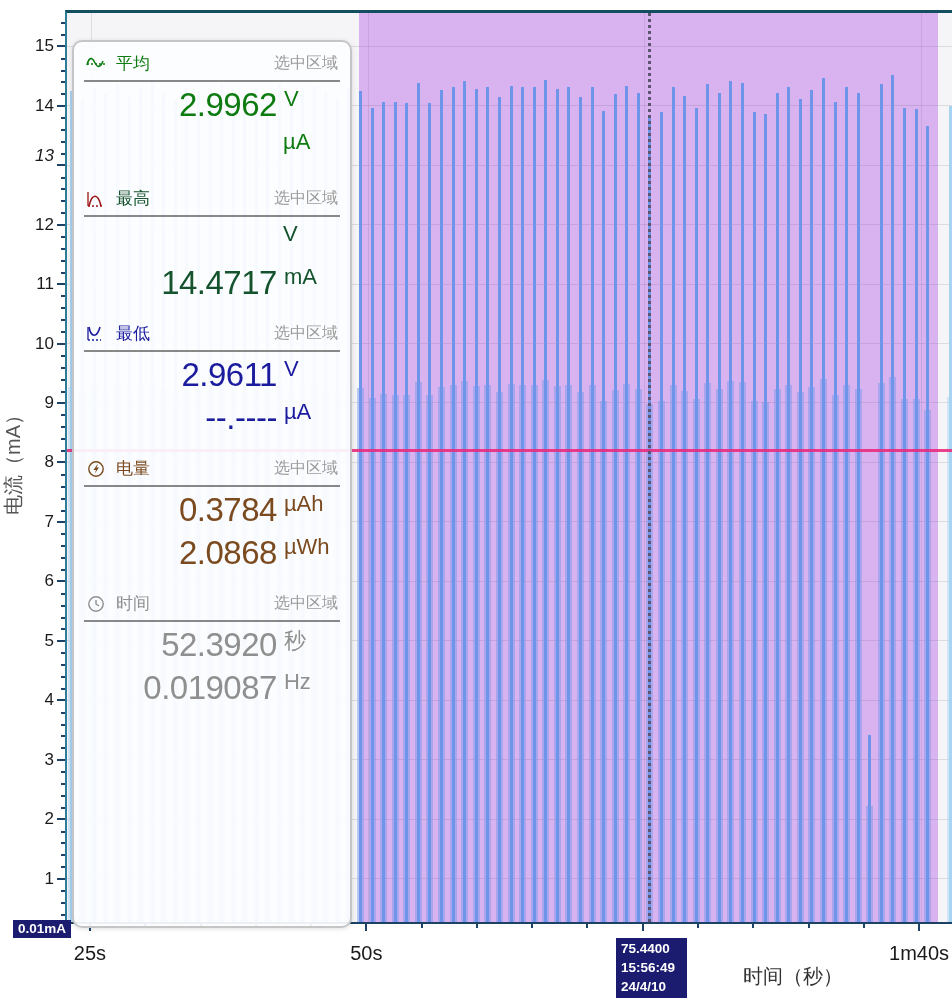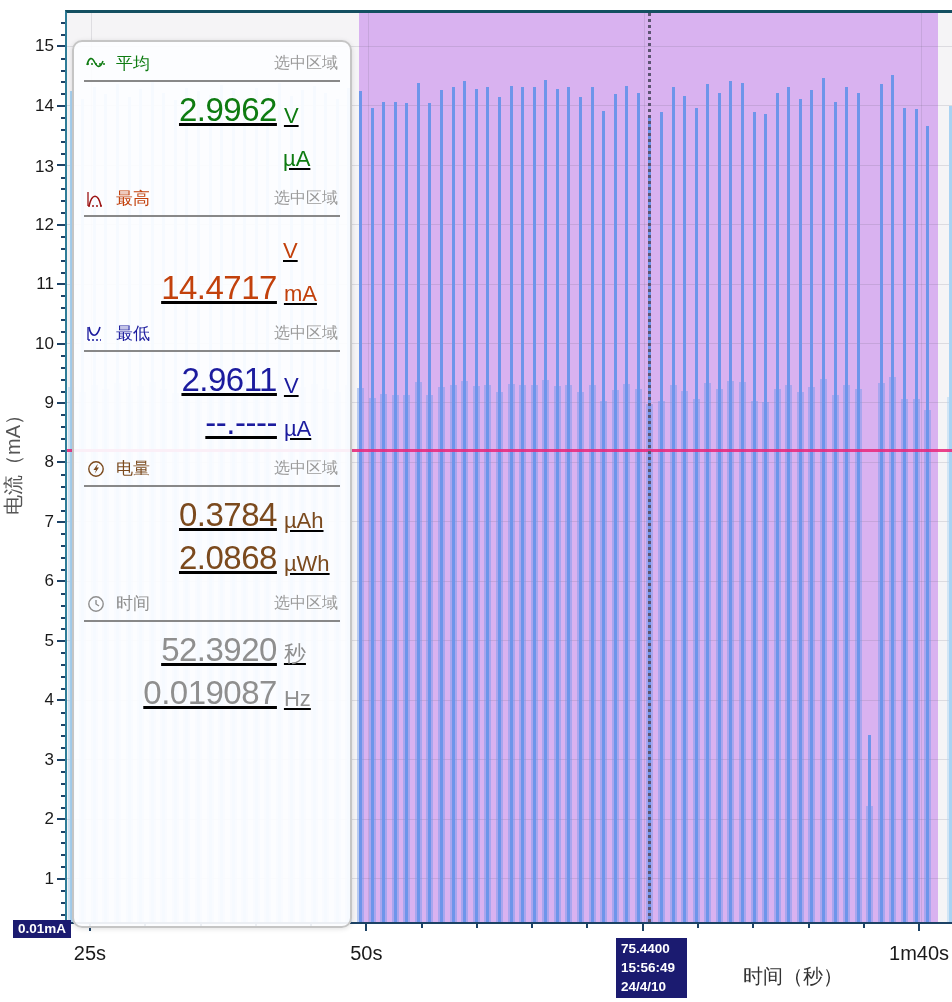--- a/index.html
+++ b/index.html
@@ -39,25 +39,25 @@
   
   .stats-panel{position:absolute;left:72px;top:40px;width:280px;height:888px;
         background:rgba(252,253,255,0.93);border:2px solid #c5c5c5;border-radius:10px;
         box-shadow:0 1px 5px rgba(0,0,0,0.12);box-sizing:border-box;
         padding:10px 8px 12px;display:flex;flex-direction:column;z-index:10;}
   .stat{margin-bottom:15px;}
   .stat-head{display:flex;align-items:center;gap:8px;padding:0 4px;font-size:17px;}
   .stat-head .ic{display:inline-flex;width:22px;height:18px;}
   .stat-scope{margin-left:auto;color:#9a9a9a;font-size:16px;}
   hr.rule{border:none;border-top:2px solid #888;margin:5px 2px 4px;}
-  .vrow{display:flex;align-items:flex-end;justify-content:flex-end;height:43px;text-decoration:underline;}
+  .vrow{display:flex;align-items:flex-start;justify-content:flex-end;height:43px;}
   .num{font-size:33px;width:198px;text-align:right;letter-spacing:-0.5px;}
   .unit{font-size:22px;width:66px;padding-left:7px;text-align:left;box-sizing:border-box;}
   .c-avg{color:#0e7b11}.r-avg{border-color:#0e7b11}
-  .c-max{color:#c2410c}.r-max{border-color:#9c1414}
+  .c-max{color:#14532d}.r-max{border-color:#9c1414}
   .c-min{color:#1b1b9e}.r-min{border-color:#2a2aa0}
   .c-energy{color:#7b4a1e}.r-energy{border-color:#7b4a1e}
   .c-time{color:#8f8f8f}.r-time{border-color:#a8a8a8}
   .panel-buttons{margin-top:auto;}
   .btn-wide{display:block;margin:0 auto 12px;width:204px;height:38px;background:#c9c9c9;
             border:none;border-radius:3px;font-size:18px;color:#111;
             font-family:"Liberation Sans",sans-serif;cursor:pointer;}
   .btn-row{display:flex;justify-content:space-between;padding:0 10px;}
   .btn-sq{width:70px;height:38px;background:#c9c9c9;border:none;border-radius:3px;
           font-size:20px;color:#111;font-family:"Liberation Sans",sans-serif;cursor:pointer;}
@@ -264,21 +264,21 @@
       <div class="ylab" style="left: 18px; top: 452.447px;">8</div>
       <div class="ytick" style="left: 57px; width: 8px; top: 401.996px;"></div>
       <div class="ylab" style="left: 18px; top: 392.996px;">9</div>
       <div class="ytick" style="left: 57px; width: 8px; top: 342.545px;"></div>
       <div class="ylab" style="left: 18px; top: 333.545px;">10</div>
       <div class="ytick" style="left: 57px; width: 8px; top: 283.095px;"></div>
       <div class="ylab" style="left: 18px; top: 274.095px;">11</div>
       <div class="ytick" style="left: 57px; width: 8px; top: 223.644px;"></div>
       <div class="ylab" style="left: 18px; top: 214.644px;">12</div>
       <div class="ytick" style="left: 57px; width: 8px; top: 164.194px;"></div>
-      <div class="ylab" style="left: 18px; top: 157px;">13</div>
+      <div class="ylab" style="left: 18px; top: 146px; font-style: italic;">13</div>
       <div class="ytick" style="left: 57px; width: 8px; top: 104.743px;"></div>
       <div class="ylab" style="left: 18px; top: 95.743px;">14</div>
       <div class="ytick" style="left: 57px; width: 8px; top: 45.2923px;"></div>
       <div class="ylab" style="left: 18px; top: 36.2923px; text-align: right;">15</div>
       <div class="ytick" style="left: 61px; width: 4px; top: 913.771px;"></div>
       <div class="ytick" style="left: 61px; width: 4px; top: 901.881px;"></div>
       <div class="ytick" style="left: 61px; width: 4px; top: 889.991px;"></div>
       <div class="ytick" style="left: 61px; width: 4px; top: 866.211px;"></div>
       <div class="ytick" style="left: 61px; width: 4px; top: 854.321px;"></div>
       <div class="ytick" style="left: 61px; width: 4px; top: 842.431px;"></div>

